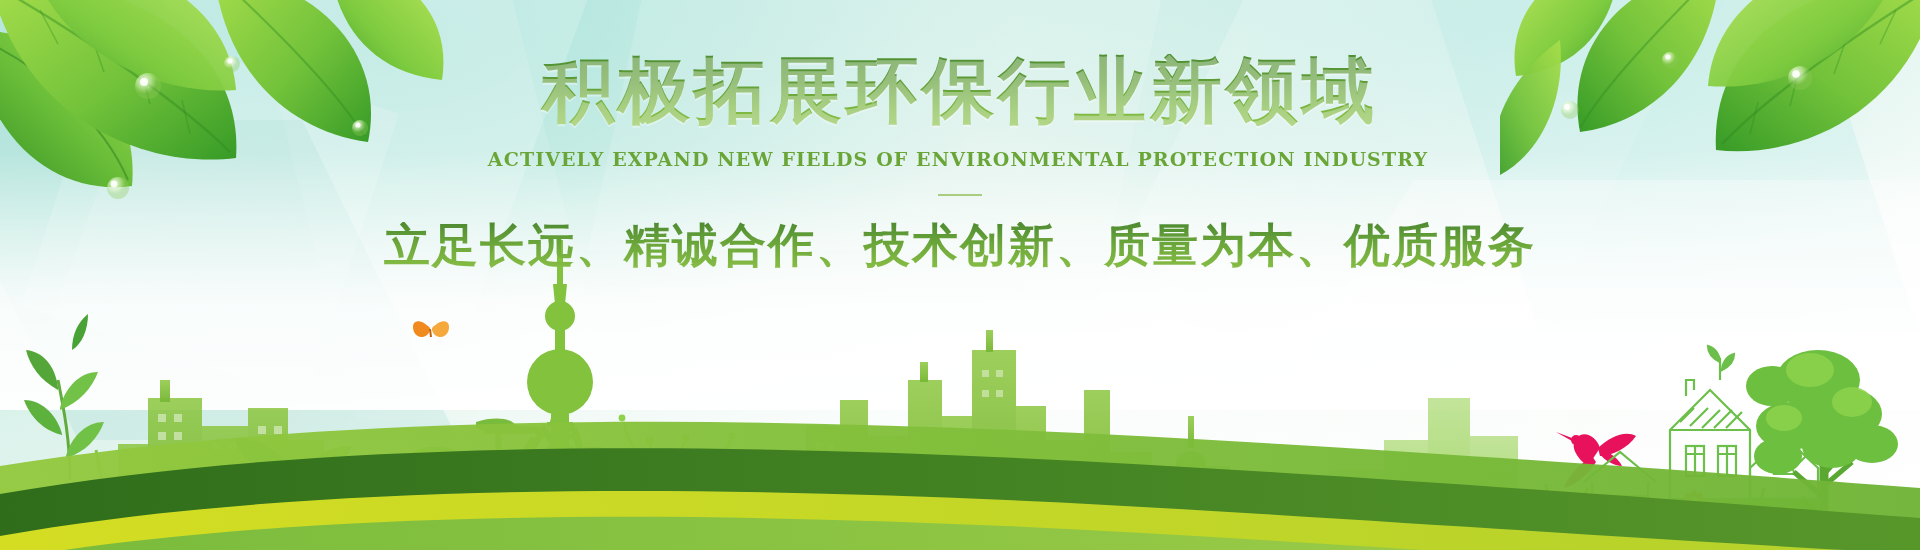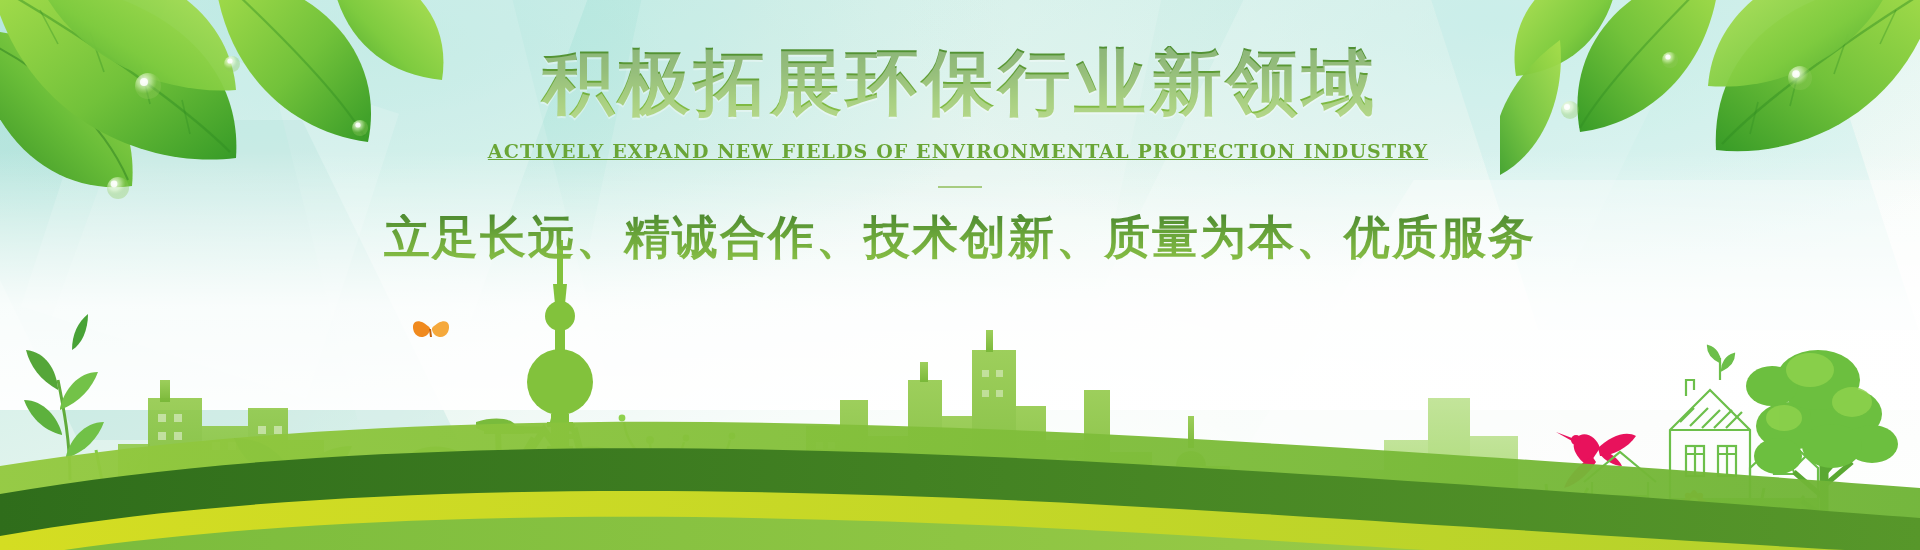--- a/index.html
+++ b/index.html
@@ -25,33 +25,33 @@
   .f3{left:0px;top:120px;width:380px;height:320px;transform:skewX(26deg);background:rgba(148,214,206,.22);}
   .f4{left:1180px;top:-80px;width:460px;height:420px;transform:skewX(-26deg);background:rgba(255,255,255,.20);}
   .f5{left:1480px;top:-30px;width:380px;height:360px;transform:skewX(18deg);background:rgba(176,231,226,.25);}
   .f6{left:620px;top:-50px;width:520px;height:300px;transform:skewX(-12deg);background:rgba(255,255,255,.14);}
   .f7{left:60px;top:60px;width:300px;height:300px;transform:rotate(18deg);background:rgba(255,255,255,.16);}
   .f8{left:1320px;top:180px;width:600px;height:300px;transform:skewX(-32deg);background:rgba(255,255,255,.30);}
   .haze{position:absolute;left:0;right:0;top:150px;height:260px;
     background:linear-gradient(180deg,rgba(255,255,255,0),rgba(255,255,255,.85) 60%,rgba(255,255,255,.95));}
 
   
-  .copy{position:absolute;left:0;right:0;top:46px;text-align:center;z-index:40;}
+  .copy{position:absolute;left:0;right:0;top:54px;text-align:center;z-index:40;}
   .headline{
     font-family:"DejaVu Serif","Liberation Serif",serif;
     font-weight:700;font-size:72px;line-height:1;letter-spacing:4px;
     background:linear-gradient(180deg,#4f8f33 0%,#5d9b35 35%,#7ab63f 75%,#8cc24a 100%);
     -webkit-background-clip:text;background-clip:text;color:transparent;
     text-shadow:0 2px 0 rgba(255,255,255,.35);
     margin:0;
   }
   .subline{
     font-family:"DejaVu Serif","Liberation Serif",serif;
     font-weight:700;font-size:19px;letter-spacing:1.1px;
-    color:#6aa637;margin:22px 4px 0 0;text-decoration:underline;
+    color:#6aa637;margin:22px 4px 0 0;
   }
   .rule{width:44px;height:2px;background:#9bc46b;margin:24px auto 0;opacity:.85;}
   .tagline{
     font-family:"DejaVu Serif","Liberation Serif",serif;
     font-weight:700;font-size:46px;letter-spacing:2px;line-height:1;
     background:linear-gradient(180deg,#4d8a31 0%,#6aa53a 45%,#86bd45 100%);
     -webkit-background-clip:text;background-clip:text;color:transparent;
     margin:26px 0 0 0;
     text-align:center;
   }

